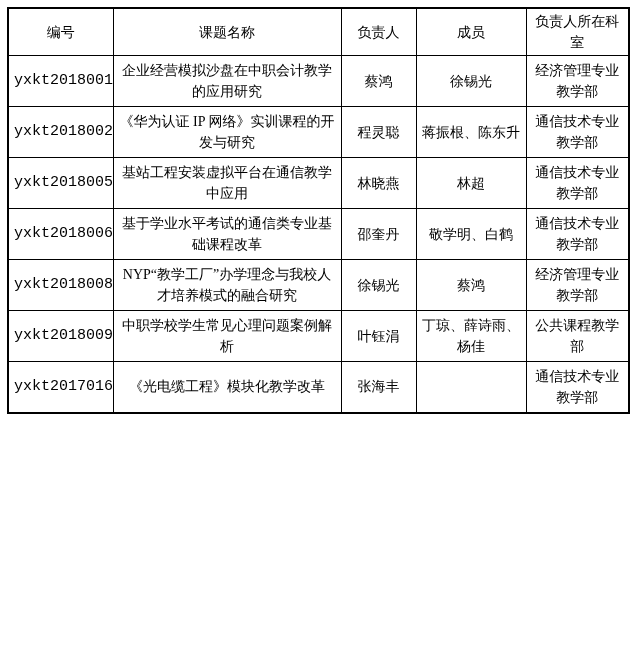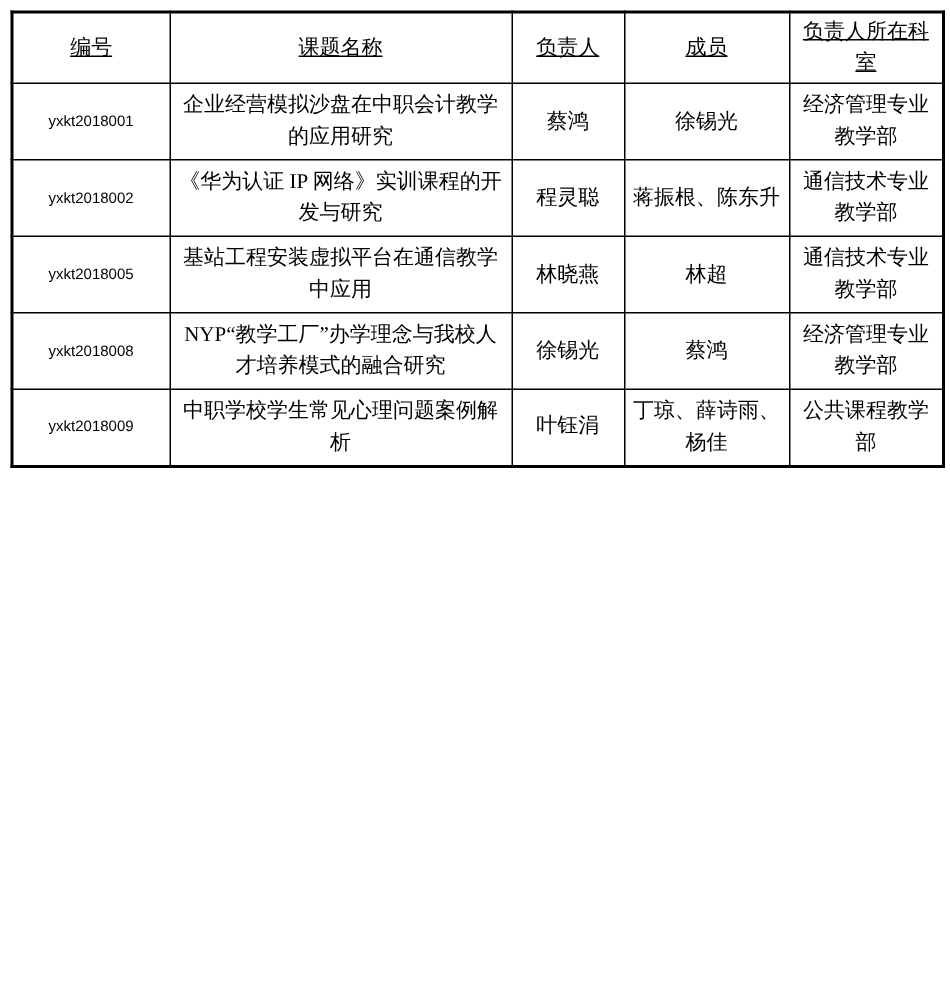--- a/index.html
+++ b/index.html
@@ -29,25 +29,25 @@
     border: 1px solid #000000;
     text-align: center;
     vertical-align: middle;
     font-size: 14px;
     line-height: 1.5;
     font-weight: normal;
     padding: 2px 5px;
     overflow: hidden;
     word-break: break-all;
   }
-  thead tr { height: 39px; text-decoration: underline; }
+  thead tr { height: 39px; }
   tbody tr { height: 51px; }
   td.cell-id {
-    font-family: Liberation Sans, sans-serif;
-    font-size: 10px;
+    font-family: Liberation Mono, monospace;
+    font-size: 15px;
     word-break: normal;
   }
   col.c-id    { width: 105px; }
   col.c-title { width: 228px; }
   col.c-lead  { width: 75px;  }
   col.c-mem   { width: 110px; }
   col.c-dept  { width: 103px; }
 </style>
 </head>
 <body>
@@ -86,28 +86,42 @@
         <td>通信技术专业教学部</td>
       </tr>
       <tr>
         <td class="cell-id">yxkt2018005</td>
         <td>基站工程安装虚拟平台在通信教学中应用</td>
         <td>林晓燕</td>
         <td>林超</td>
         <td>通信技术专业教学部</td>
       </tr>
       <tr>
+        <td class="cell-id">yxkt2018006</td>
+        <td>基于学业水平考试的通信类专业基础课程改革</td>
+        <td>邵奎丹</td>
+        <td>敬学明、白鹤</td>
+        <td>通信技术专业教学部</td>
+      </tr>
+      <tr>
         <td class="cell-id">yxkt2018008</td>
         <td>NYP“教学工厂”办学理念与我校人才培养模式的融合研究</td>
         <td>徐锡光</td>
         <td>蔡鸿</td>
         <td>经济管理专业教学部</td>
       </tr>
       <tr>
         <td class="cell-id">yxkt2018009</td>
         <td>中职学校学生常见心理问题案例解析</td>
         <td>叶钰涓</td>
         <td>丁琼、薛诗雨、杨佳</td>
         <td>公共课程教学部</td>
       </tr>
+      <tr>
+        <td class="cell-id">yxkt2017016</td>
+        <td>《光电缆工程》模块化教学改革</td>
+        <td>张海丰</td>
+        <td></td>
+        <td>通信技术专业教学部</td>
+      </tr>
     </tbody>
   </table>
 </div>
 
 </body></html>

